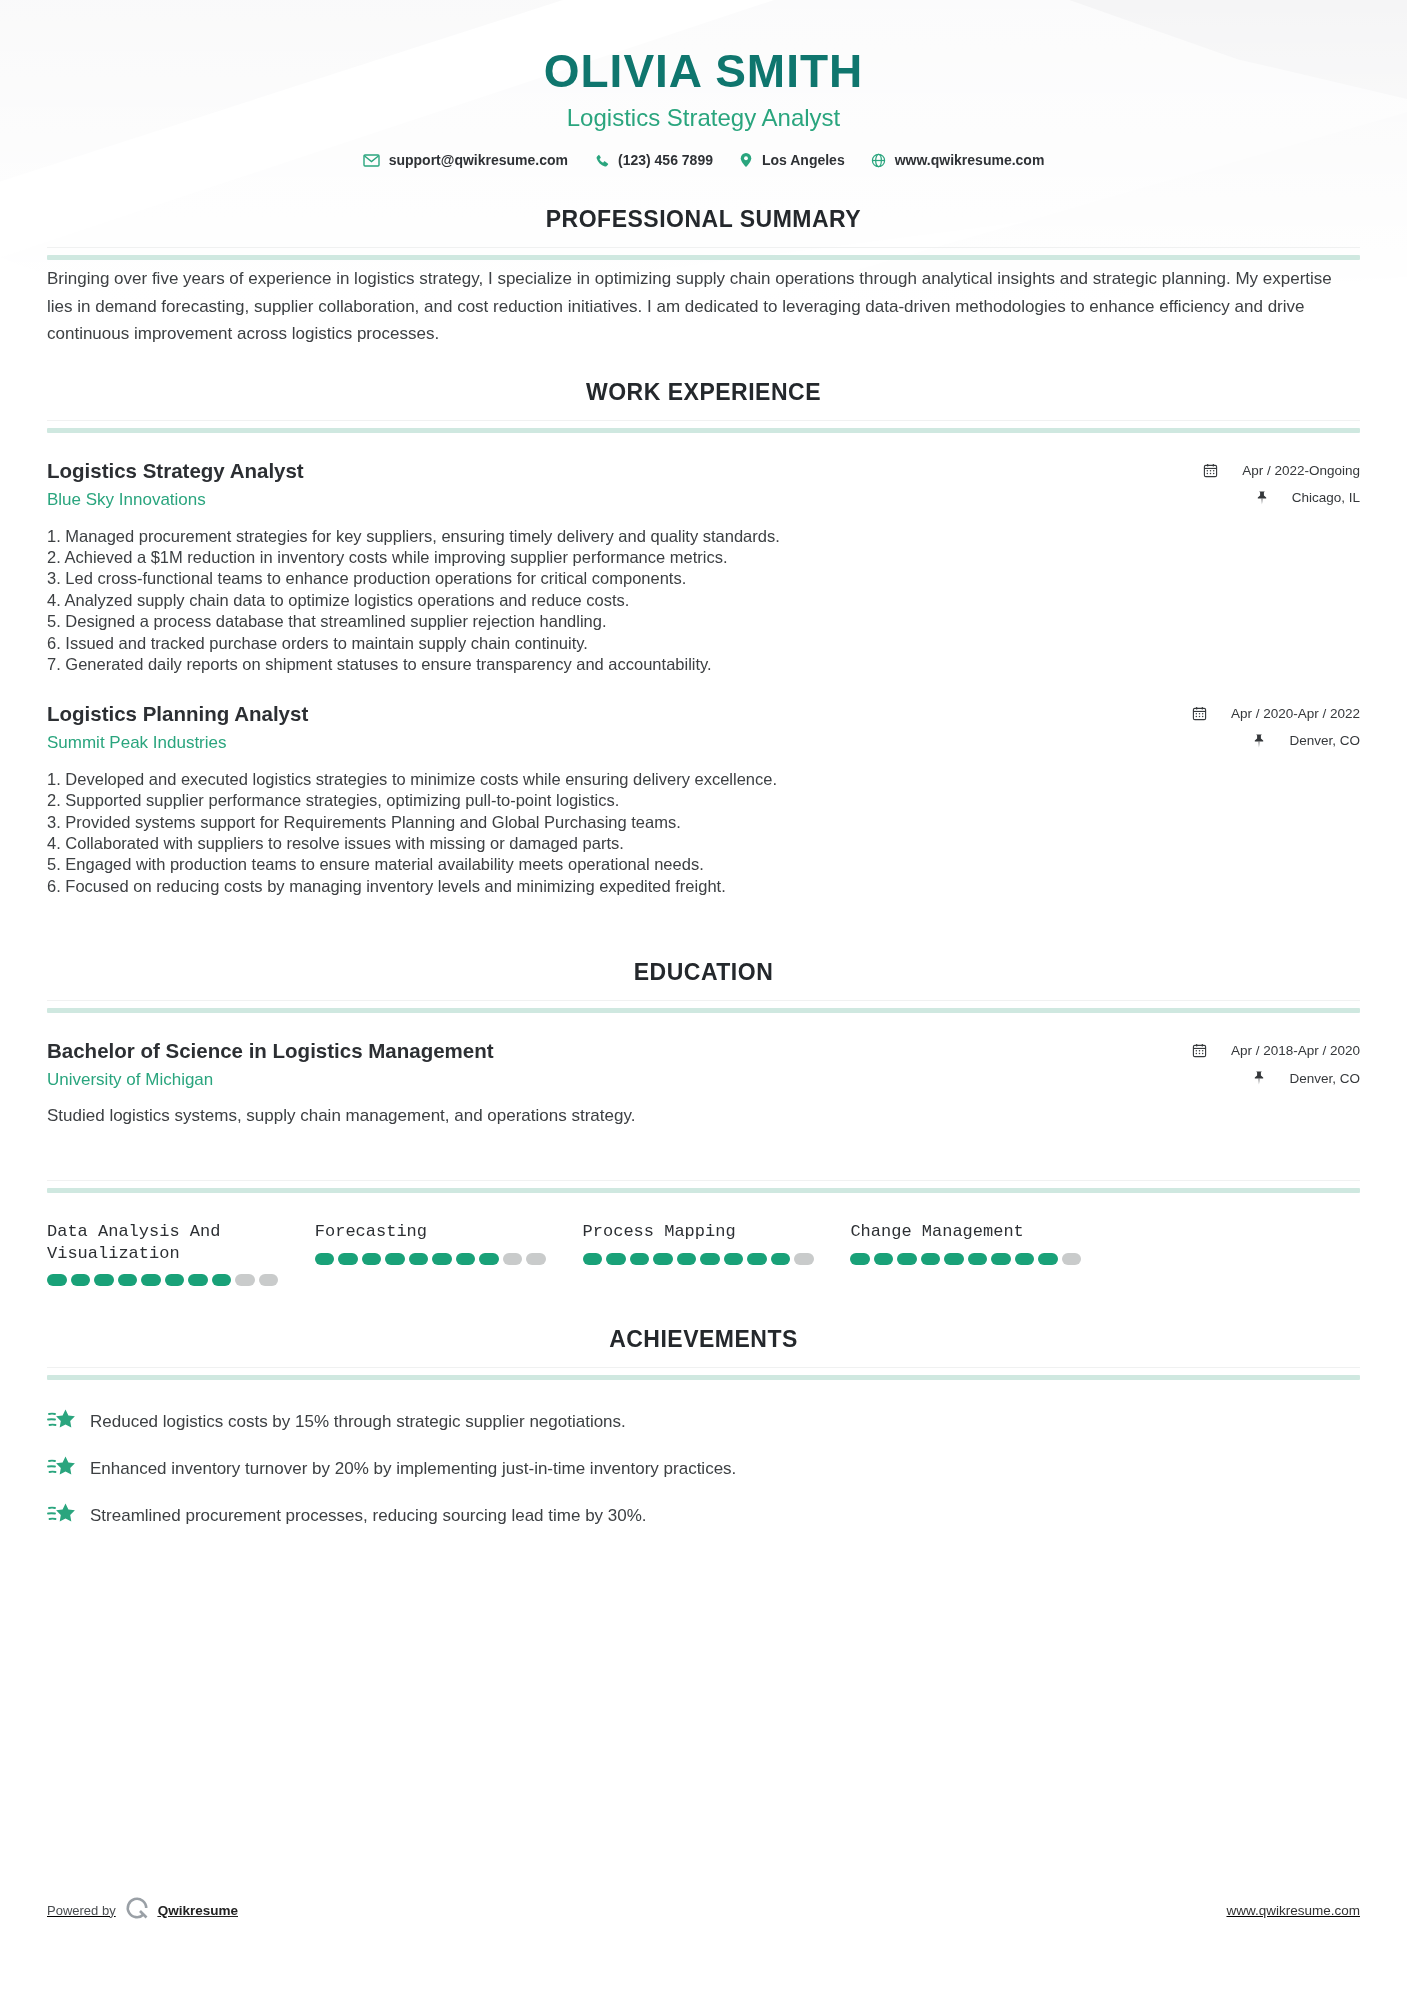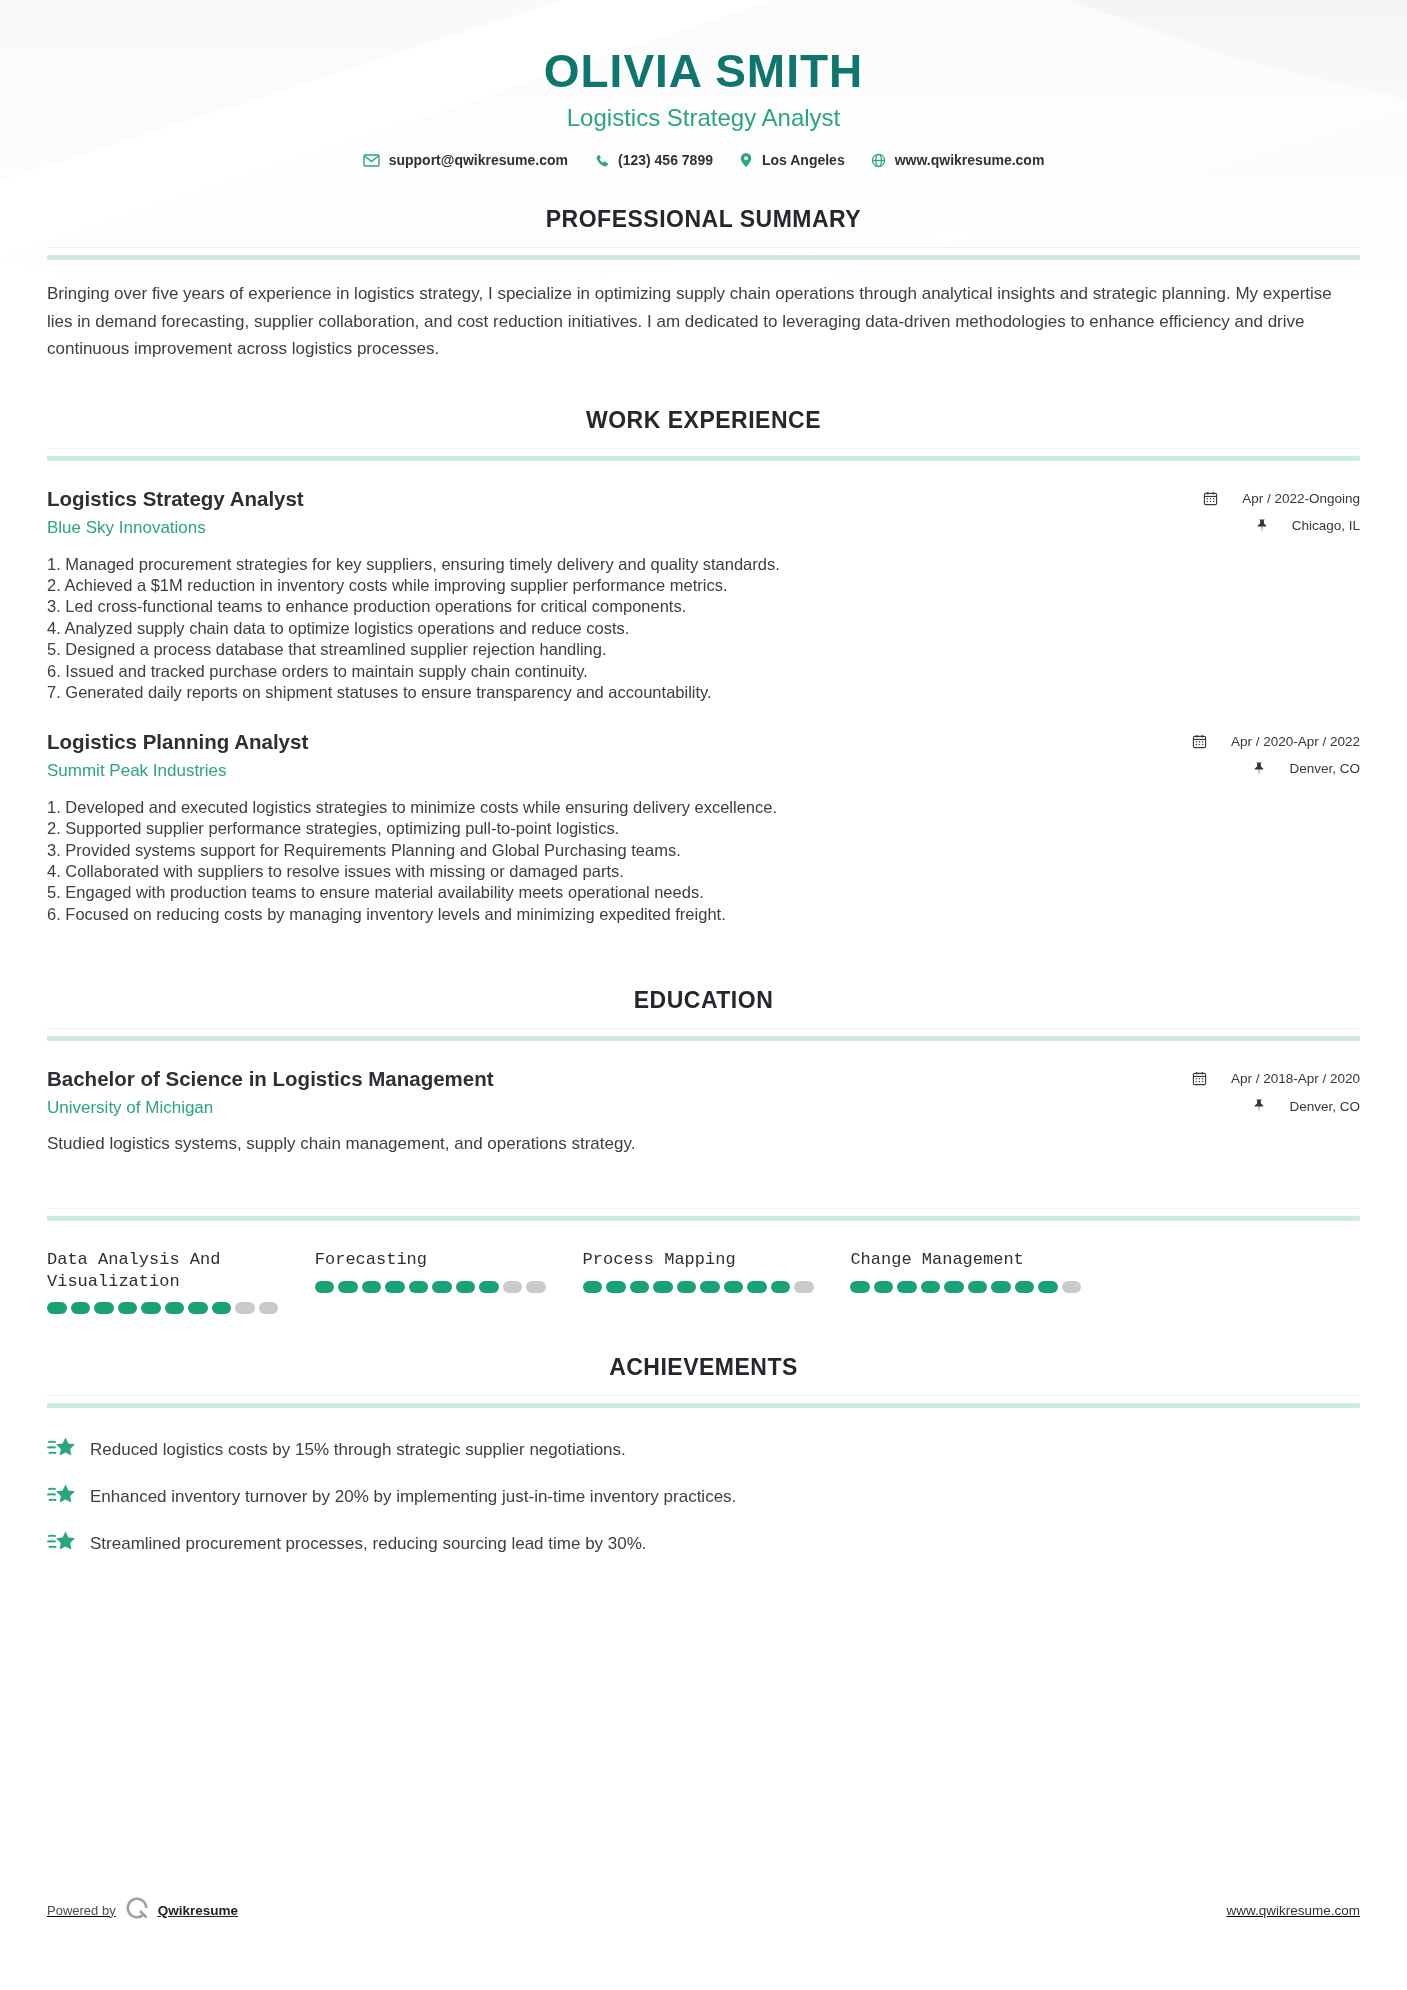--- a/index.html
+++ b/index.html
@@ -27,21 +27,21 @@
   .title{margin-top:6px; text-align:center; font-size:24px; font-weight:500; color:var(--accent);}
   .contact{margin-top:20px; display:flex; justify-content:center; align-items:center; gap:26px;}
   .citem{display:flex; align-items:center; gap:9px; font-size:14px; font-weight:600; color:#2e3135;}
   .citem svg{display:block;}
 
   
   .sec-head{text-align:center; font-size:23px; font-weight:700; letter-spacing:.5px; color:var(--heading);}
   .rule{margin-top:14px; border-top:1px solid #f0f1f1;}
   .rule-green{margin-top:7px; height:5px; background:var(--divider); border-radius:1px;}
 
-  .summary-text{margin-top:20px; font-size:17px; line-height:1.62; color:var(--body-text);}
+  .summary-text{margin-top:5px; font-size:17px; line-height:1.62; color:var(--body-text);}
 
   .job{margin-top:26px;}
   .job-row{display:flex; justify-content:space-between; align-items:baseline;}
   .job-title{font-size:20.5px; font-weight:600; color:#2c2f33;}
   .degree{font-size:20.5px; font-weight:600; color:#2c2f33;}
   .company{font-size:17px; font-weight:500; color:var(--accent); margin-top:7px;}
   .meta{display:flex; align-items:center; gap:24px; font-size:13.5px; font-weight:500; color:var(--meta-text);}
   .meta svg{display:block;}
   .job-row2{display:flex; justify-content:space-between; align-items:baseline;}
 
@@ -63,21 +63,21 @@
   .ach-item .txt{font-size:17px; color:var(--body-text);}
 
   
   .footer{position:absolute; left:47px; right:47px; top:1895px; display:flex; justify-content:space-between; align-items:center; z-index:2;text-decoration:underline;}
   .f-left{display:flex; align-items:center; gap:8px;}
   .powered{font-size:13px; color:#4a4d50;}
   .brand{font-size:13.5px; font-weight:600; color:#222; text-decoration:underline; cursor:pointer;}
   .f-site{font-size:13.5px; color:#333;}
 
   .mt-summary{margin-top:38px;}
-  .mt-work{margin-top:44px;}
+  .mt-work{margin-top:31px;}
   .mt-edu{margin-top:62px;}
   .mt-skills{margin-top:54px;}
   .mt-ach{margin-top:40px;}
 </style>
 </head>
 <body style="--accent: #2aa57e; --bar-fill: #19a178; --bar-empty: #c9cbcb; --divider: #cfe8e0; --heading: #24282c; --body-text: #3d4043; --meta-text: #35383b;">
 
 <div class="page">
   <div class="bg">
     <div class="s s1"></div>

